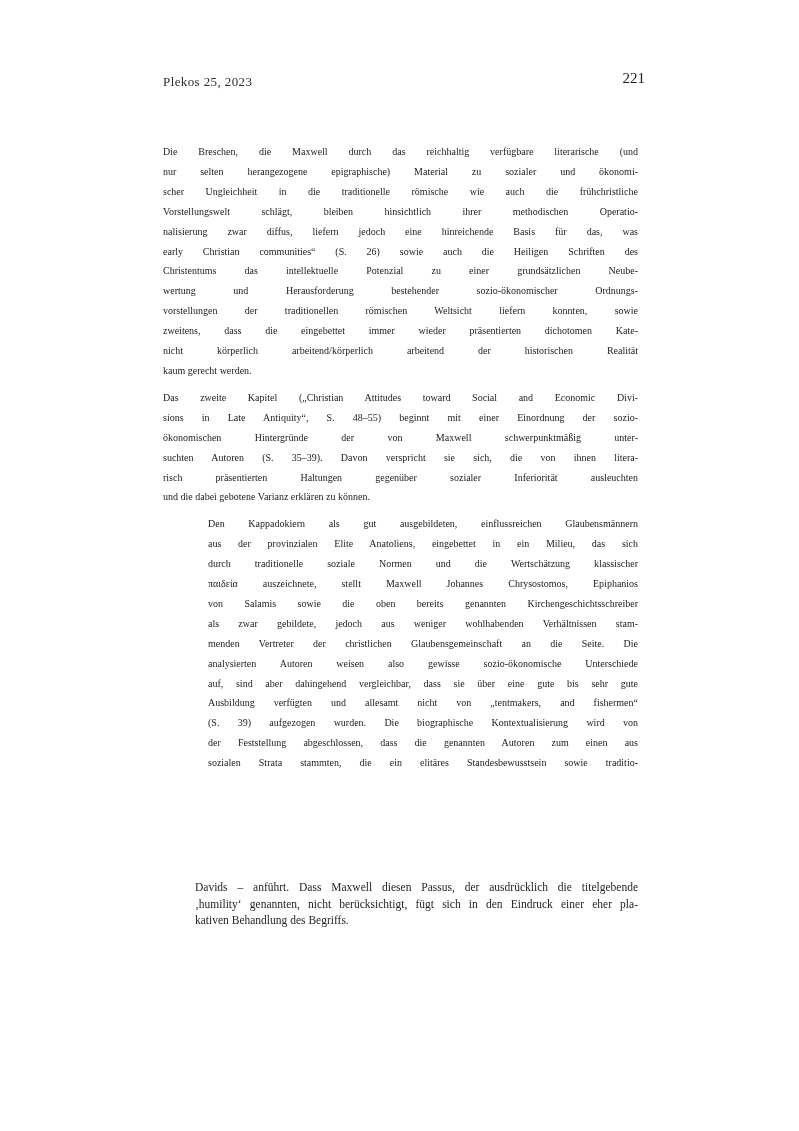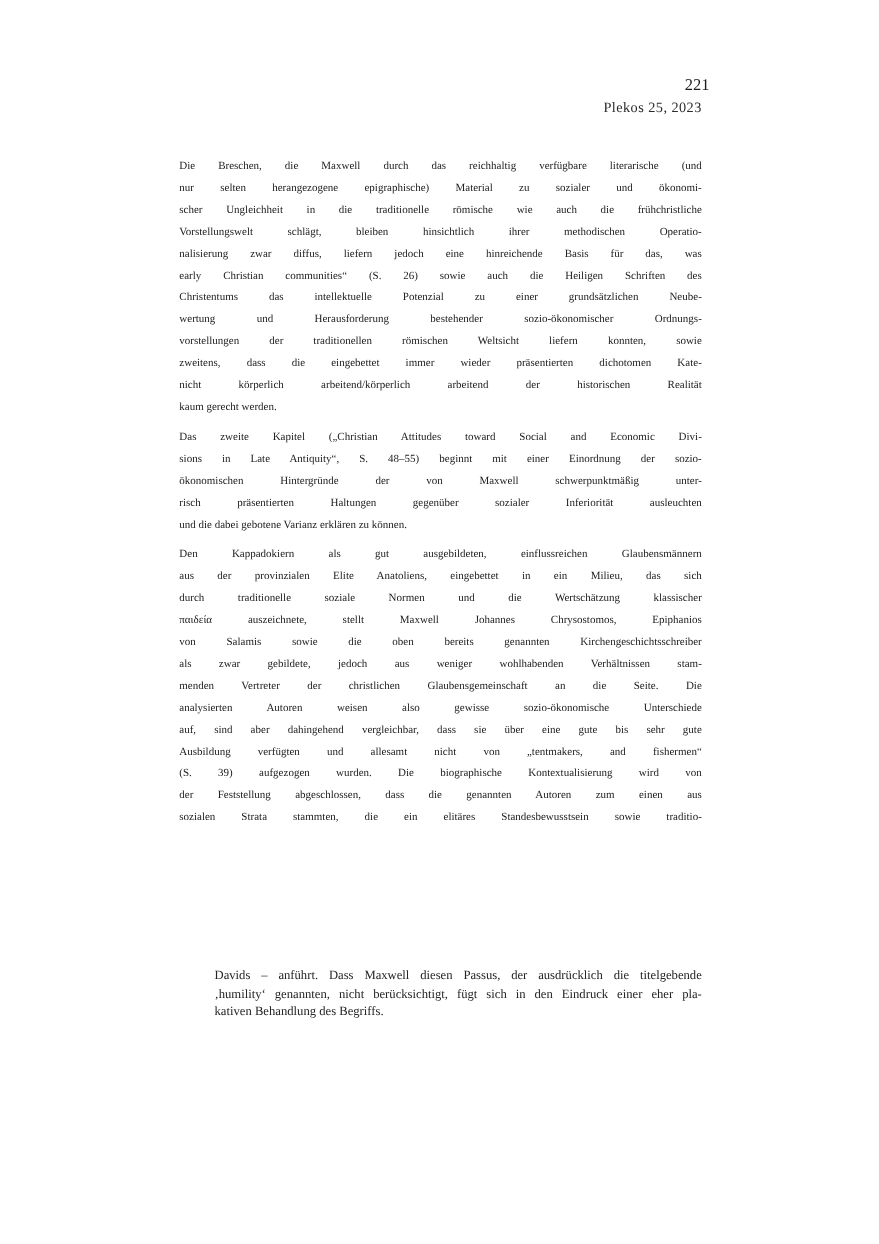--- a/index.html
+++ b/index.html
@@ -12,45 +12,44 @@
     color: #222222;
     overflow: hidden;
   }
   .header {
     position: absolute;
     left: 163px;
     top: 70px;
     width: 475px;
   }
   .running-head {
-    text-align: right;
+    text-align: left;
     font-size: 13px;
     letter-spacing: 0.4px;
     padding-top: 4px;
     color: #2a2a2a;
-    margin-top: 16px;
   }
   .page-number {
     position: absolute;
     right: -7px;
     top: 0;
     font-size: 15px;
     color: #1d1d1d;
   }
   .body-text {
     position: absolute;
     left: 163px;
     top: 142px;
     width: 475px;
     font-size: 10px;
     line-height: 19.9px;
     color: #212121;
   }
   .para { margin: 0 0 7px 0; }
-  .para:last-child { margin-bottom: 0; }
+  .para:last-child { margin-bottom: 0; margin-left: 45px; }
   .tline {
     text-align: justify;
     text-align-last: justify;
   }
   .tline.short {
     text-align-last: left;
   }
   .footnote {
     position: absolute;
     left: 195px;
@@ -86,20 +85,21 @@
       <div class="tline">vorstellungen der traditionellen römischen Weltsicht liefern konnten, sowie</div>
       <div class="tline">zweitens, dass die eingebettet immer wieder präsentierten dichotomen Kate-</div>
       <div class="tline">nicht körperlich arbeitend/körperlich arbeitend der historischen Realität</div>
       <div class="tline short">kaum gerecht werden.</div>
     </div>
 
     <div class="para">
       <div class="tline">Das zweite Kapitel („Christian Attitudes toward Social and Economic Divi-</div>
       <div class="tline">sions in Late Antiquity“, S. 48–55) beginnt mit einer Einordnung der sozio-</div>
       <div class="tline">ökonomischen Hintergründe der von Maxwell schwerpunktmäßig unter-</div>
+      <div class="tline">suchten Autoren (S. 35–39). Davon verspricht sie sich, die von ihnen litera-</div>
       <div class="tline">risch präsentierten Haltungen gegenüber sozialer Inferiorität ausleuchten</div>
       <div class="tline short">und die dabei gebotene Varianz erklären zu können.</div>
     </div>
 
     <div class="para">
       <div class="tline">Den Kappadokiern als gut ausgebildeten, einflussreichen Glaubensmännern</div>
       <div class="tline">aus der provinzialen Elite Anatoliens, eingebettet in ein Milieu, das sich</div>
       <div class="tline">durch traditionelle soziale Normen und die Wertschätzung klassischer</div>
       <div class="tline">παιδεία auszeichnete, stellt Maxwell Johannes Chrysostomos, Epiphanios</div>
       <div class="tline">von Salamis sowie die oben bereits genannten Kirchengeschichtsschreiber</div>

